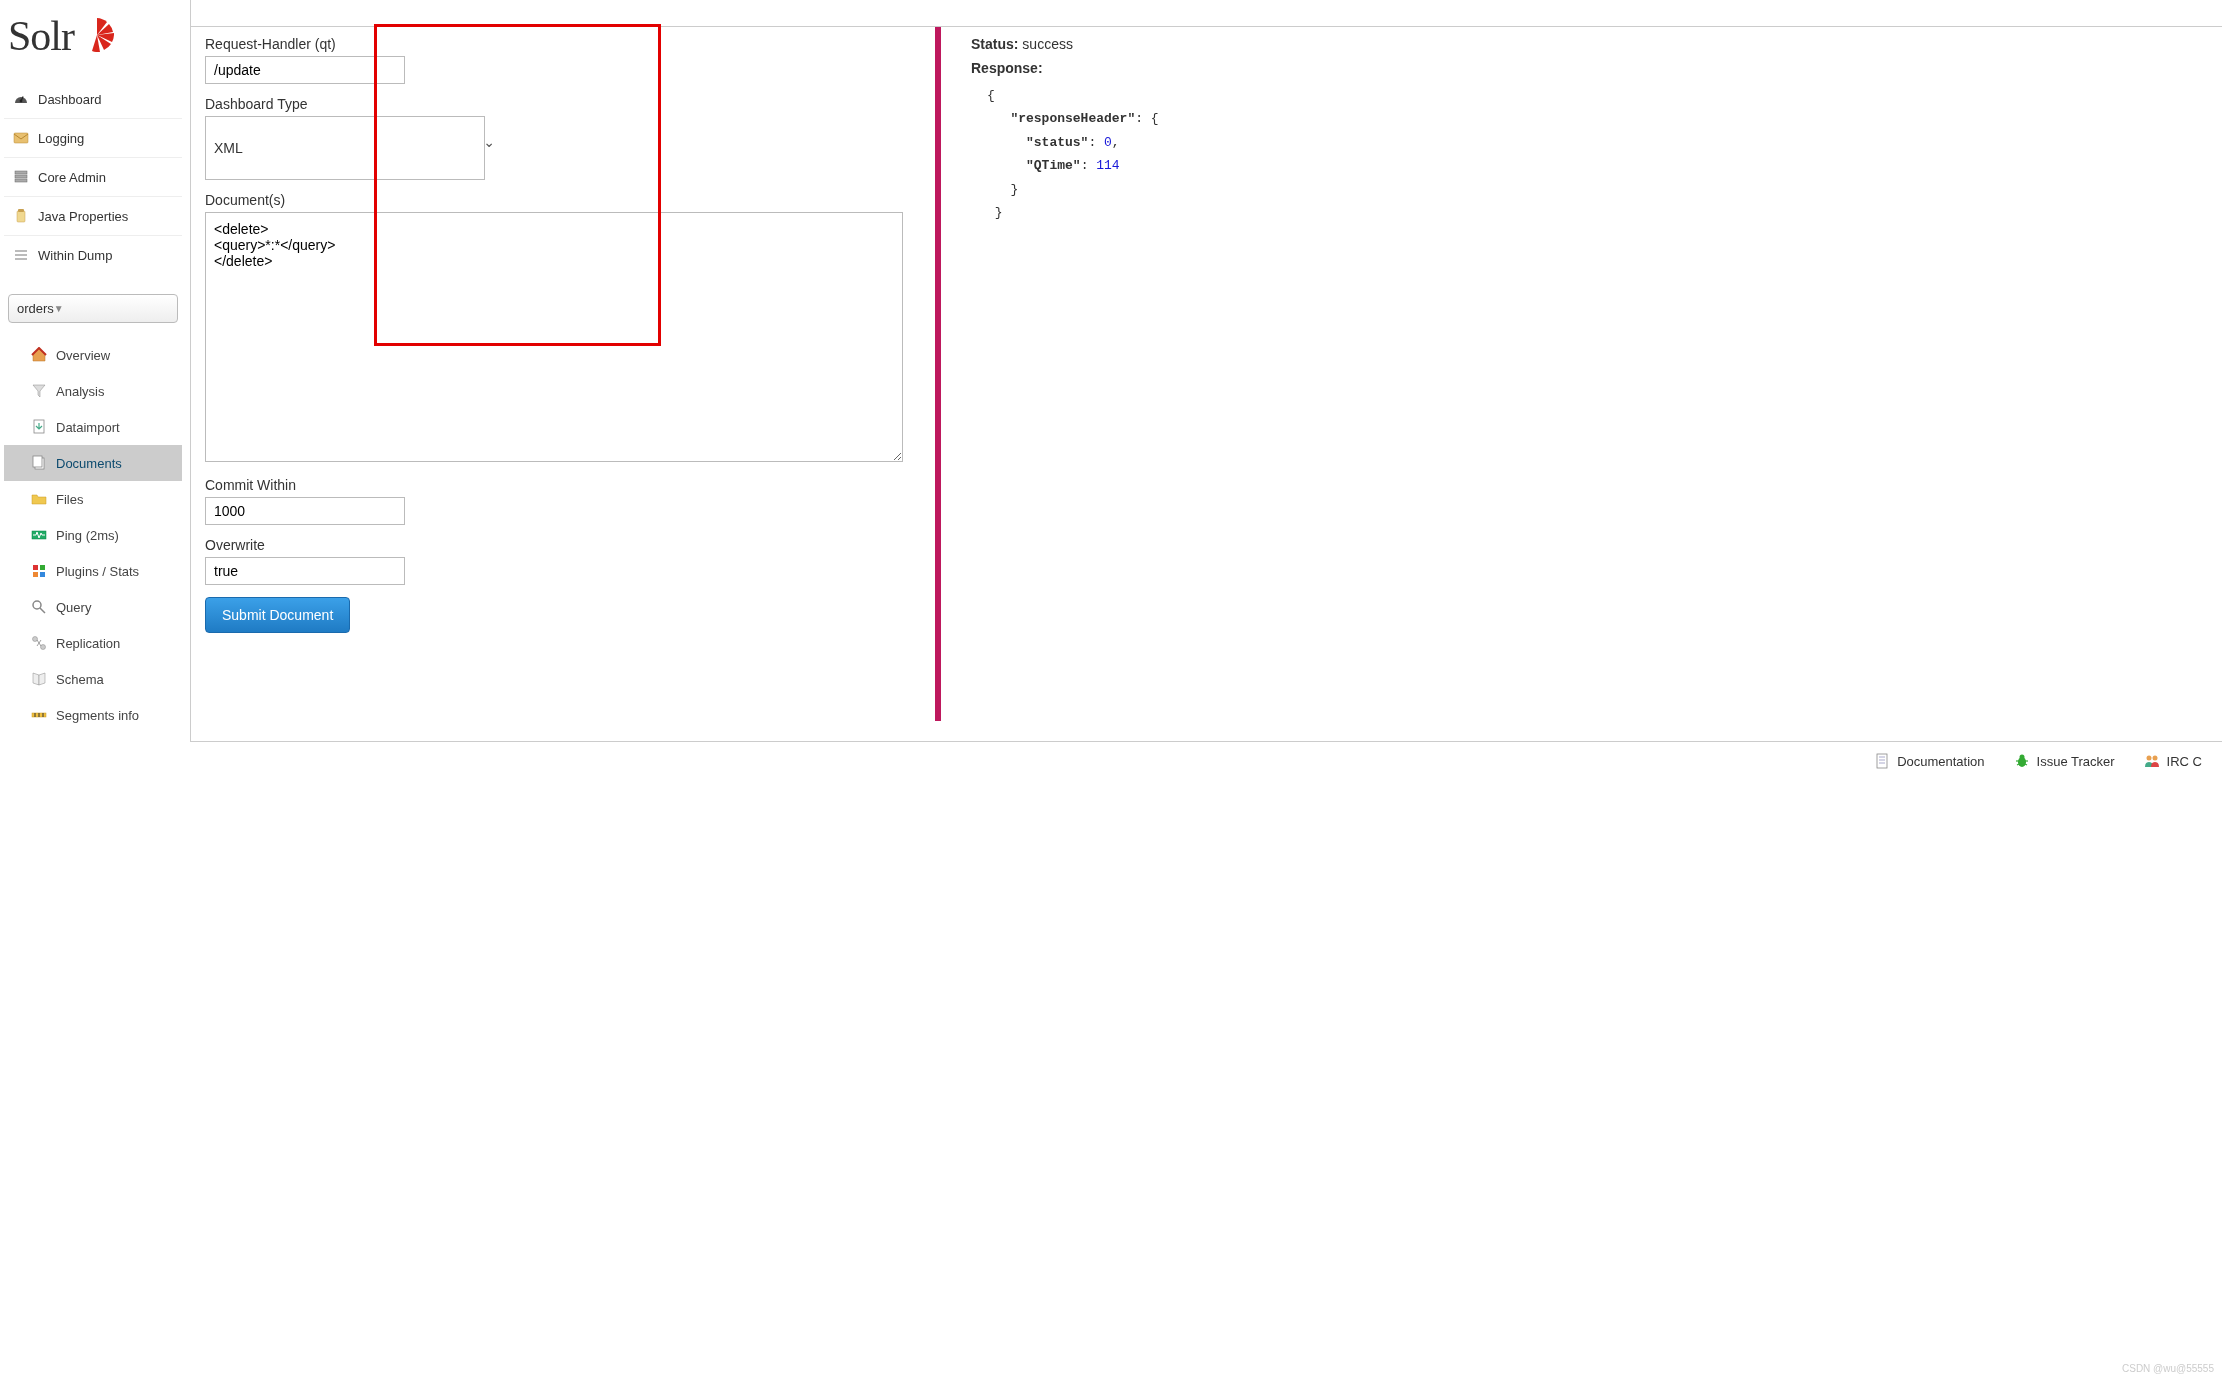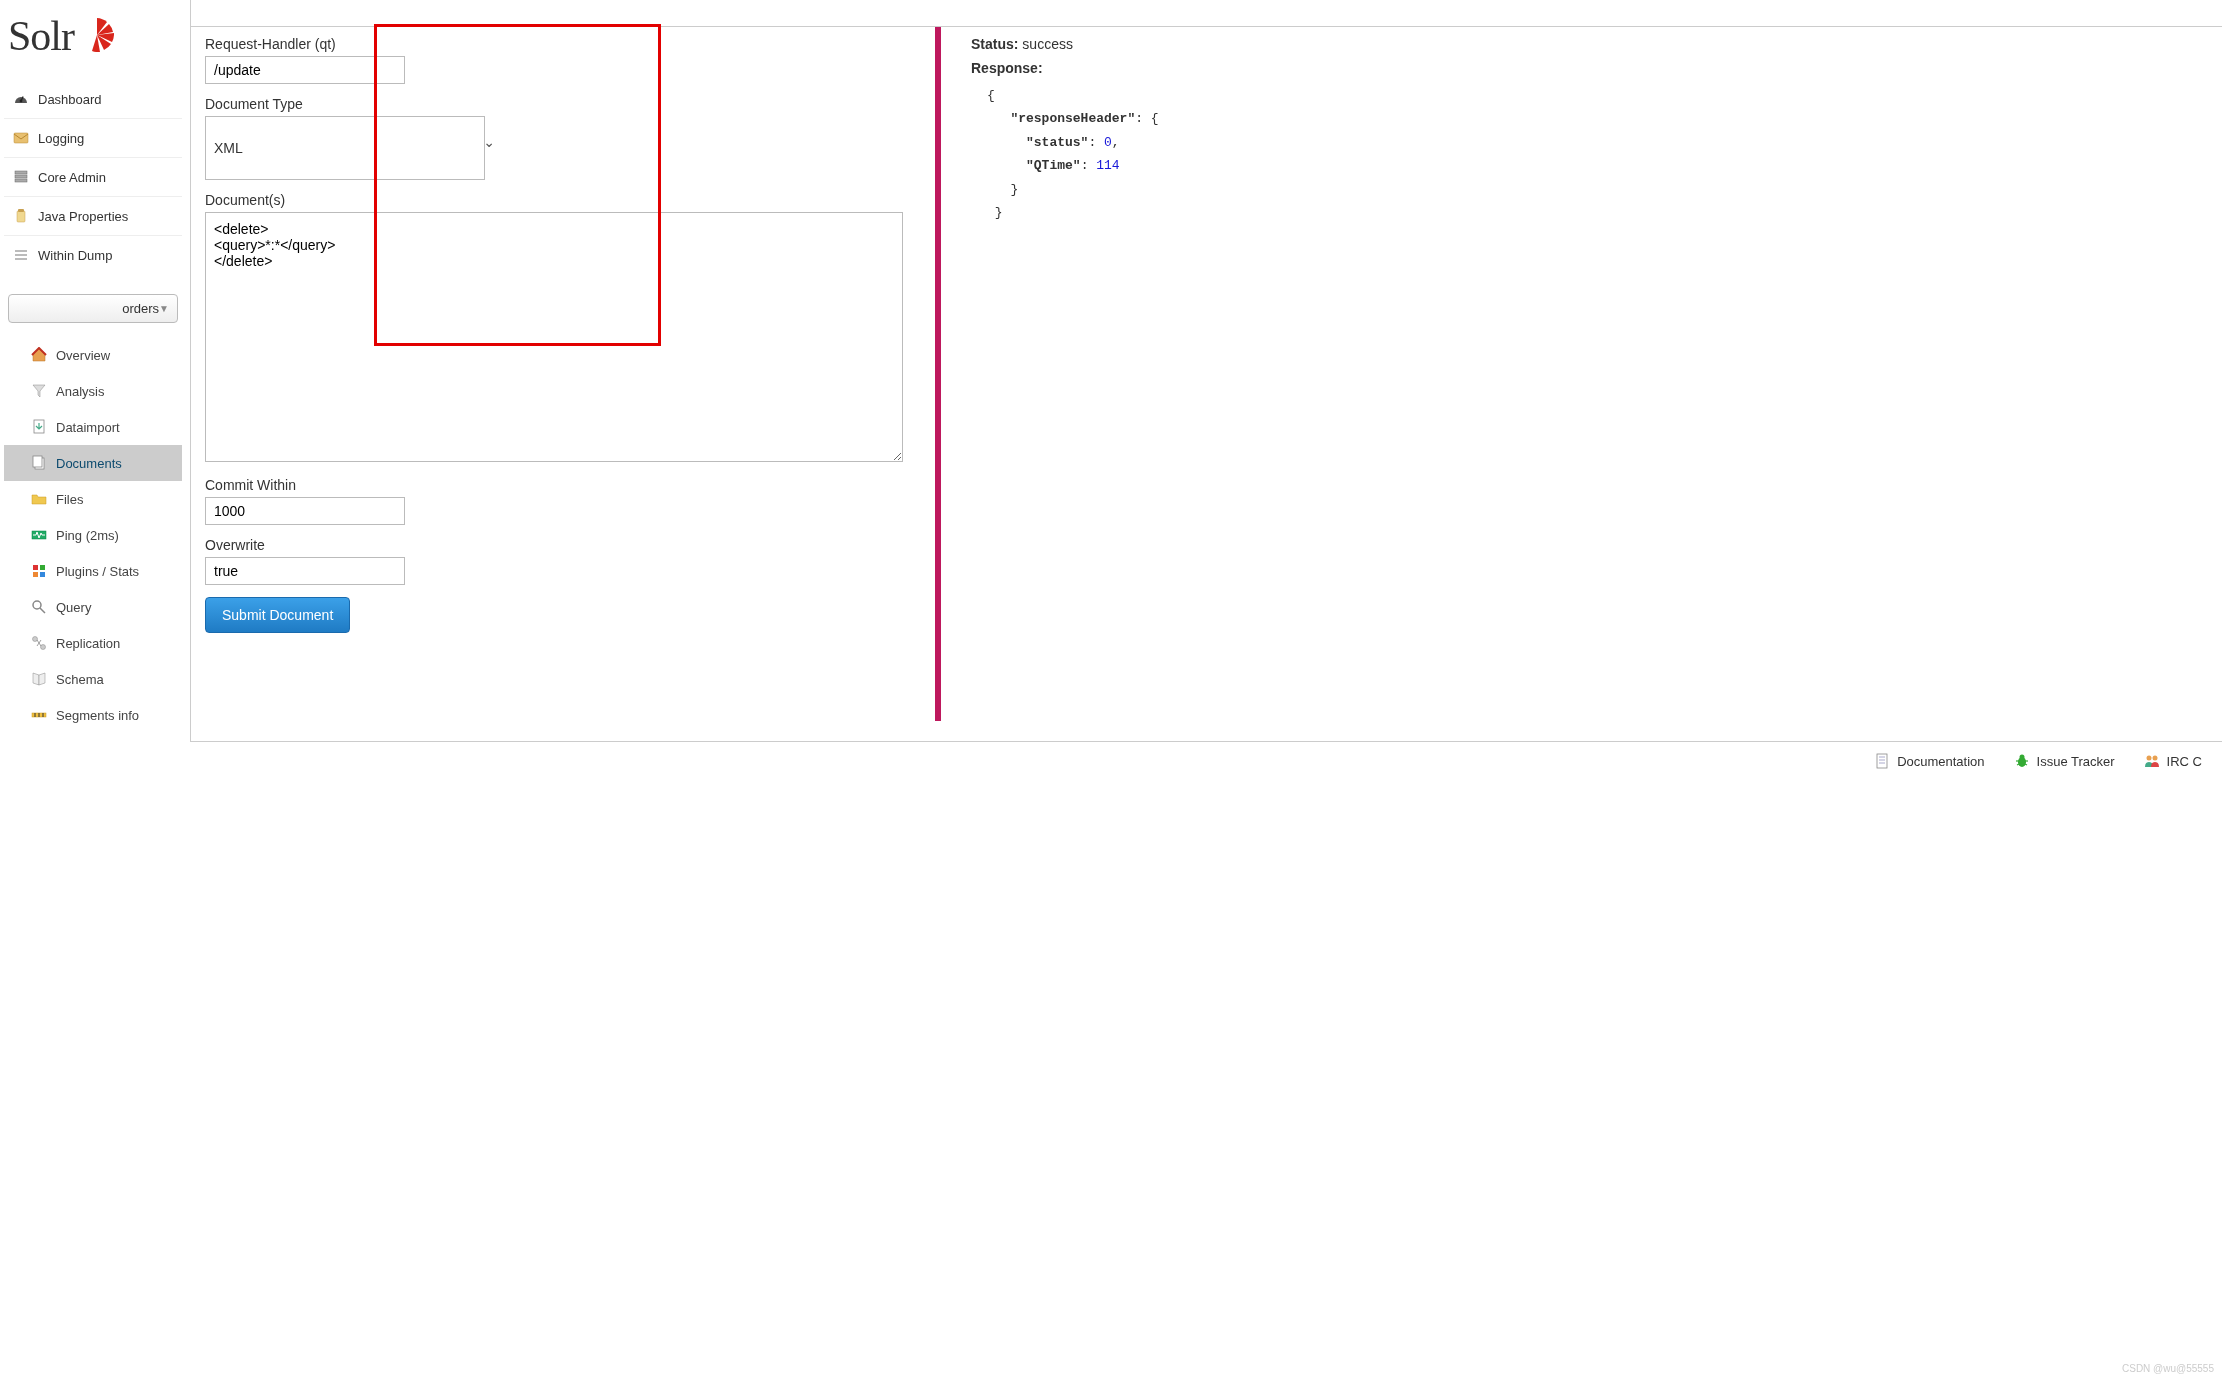--- a/index.html
+++ b/index.html
@@ -13,21 +13,21 @@
     .logo-text { font-size: 42px; font-weight: 300; letter-spacing: -1px; font-family: Georgia, serif; }
     .logo-icon { margin-left: 6px; }
     
     .nav-list { list-style: none; }
     .nav-item { padding: 10px 10px 10px 8px; border-top: 1px solid #eee; display: flex; align-items: center; cursor: pointer; }
     .nav-item:first-child { border-top: none; }
     .nav-item .icon-wrap { width: 18px; height: 18px; margin-right: 8px; display: inline-flex; align-items: center; justify-content: center; }
     .nav-item-label { color: #333; }
     
     .core-selector { margin: 20px 4px 14px 4px; }
-    .core-select-box { border: 1px solid #bbb; border-radius: 4px; background: linear-gradient(#fff, #eee); padding: 6px 8px; display: flex; justify-content: flex-end; align-items: center; cursor: pointer; }
+    .core-select-box { border: 1px solid #bbb; border-radius: 4px; background: linear-gradient(#fff, #eee); padding: 6px 8px; display: flex; justify-content: flex-start; align-items: center; cursor: pointer; }
     .core-select-arrow { color: #888; font-size: 10px; }
     
     .subnav-list { list-style: none; margin-top: 8px; }
     .subnav-item { padding: 9px 10px 9px 26px; display: flex; align-items: center; cursor: pointer; position: relative; }
     .subnav-item.active { background: #ccc; }
     .subnav-item .icon-wrap { width: 18px; height: 18px; margin-right: 8px; display: inline-flex; align-items: center; justify-content: center; }
     .subnav-item.active .subnav-label { color: #0c4a6e; }
     .subnav-label { color: #444; }
     
     
@@ -248,21 +248,21 @@
 
   <div class="main">
     <div class="highlight-box"></div>
 
     <div class="form-area">
       <div class="form-group">
         <label class="form-label">Request-Handler (qt)</label>
         <input type="text" class="form-input" value="/update" style="">
       </div>
       <div class="form-group">
-        <label class="form-label">Document Type</label>
+        <label class="form-label">Dashboard Type</label>
         <div class="form-select-wrap">
           <div class="form-select"><span>XML</span></div>
         </div>
       </div>
       <div class="form-group">
         <label class="form-label">Document(s)</label>
         <textarea class="form-textarea" style="">&lt;delete&gt;
 &lt;query&gt;*:*&lt;/query&gt;
 &lt;/delete&gt;</textarea>
       </div>

